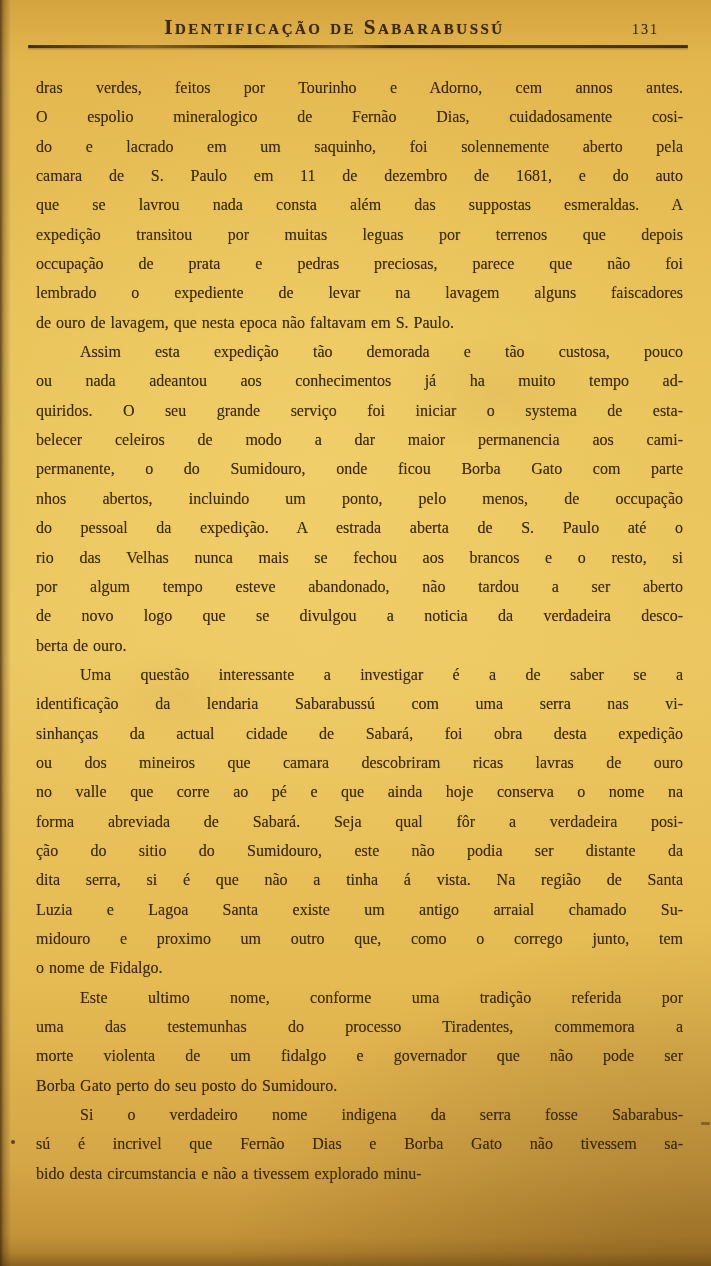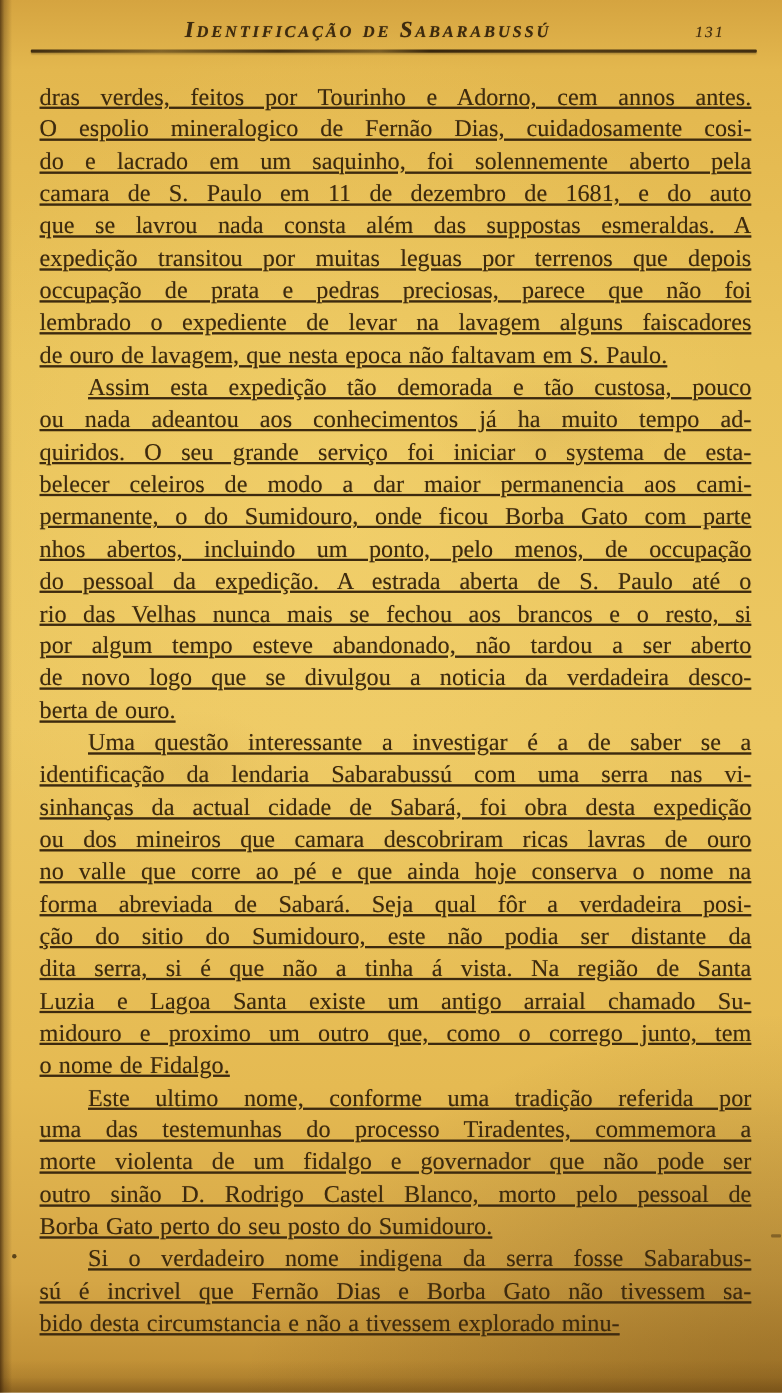--- a/index.html
+++ b/index.html
@@ -27,21 +27,20 @@
       
       linear-gradient(180deg, #d5a440 0%, #e3b74e 5%, #e9c35a 26%, #ecc761 52%, #e5ba52 78%, #d5a646 92%, #bb8a31 100%);
   }
 
   .running-head {
     display: grid;
     grid-template-columns: 1fr auto 1fr;
     align-items: baseline;
     padding: 15px 52px 0 10px;
     letter-spacing: 2.5px;
-    font-style: italic;
   }
   .head-title {
     grid-column: 2;
     font-variant: small-caps;
     font-size: 21px;
     font-weight: 600;
     text-shadow: 0 0 0.8px rgba(61,42,14,0.55);
     white-space: nowrap;
   }
   .head-page {
@@ -59,22 +58,21 @@
       rgba(56,38,12,0.95) 0%, rgba(56,38,12,0.55) 18%,
       rgba(56,38,12,0.9) 34%, rgba(56,38,12,0.6) 48%,
       rgba(56,38,12,1) 55%, rgba(56,38,12,0.85) 75%,
       rgba(56,38,12,0.95) 100%);
     border-radius: 1px;
     box-shadow: 0 1.5px 1px rgba(56,38,12,0.25);
   }
 
   .body-text {
     padding: 25px 28px 0 36px;
-    font-size: 22px;
-    text-decoration: underline;
+    font-size: 16px;
   }
   .line {
     height: 29.35px;
     line-height: 29.35px;
     white-space: nowrap;
     text-align: justify;
     text-align-last: justify;
     text-shadow: 0 0 0.7px rgba(61,42,14,0.45);
     word-spacing: 1px;
   }
@@ -137,21 +135,20 @@
       <div class="line">no valle que corre ao pé e que ainda hoje conserva o nome na</div>
       <div class="line">forma abreviada de Sabará. Seja qual fôr a verdadeira posi-</div>
       <div class="line">ção do sitio do Sumidouro, este não podia ser distante da</div>
       <div class="line">dita serra, si é que não a tinha á vista. Na região de Santa</div>
       <div class="line">Luzia e Lagoa Santa existe um antigo arraial chamado Su-</div>
       <div class="line">midouro e proximo um outro que, como o corrego junto, tem</div>
       <div class="line last">o nome de Fidalgo.</div>
       <div class="line indent">Este ultimo nome, conforme uma tradição referida por</div>
       <div class="line">uma das testemunhas do processo Tiradentes, commemora a</div>
       <div class="line">morte violenta de um fidalgo e governador que não pode ser</div>
-      <div class="line">outro sinão D. Rodrigo Castel Blanco, morto pelo pessoal de</div>
       <div class="line last">Borba Gato perto do seu posto do Sumidouro.</div>
       <div class="line indent">Si o verdadeiro nome indigena da serra fosse Sabarabus-</div>
       <div class="line">sú é incrivel que Fernão Dias e Borba Gato não tivessem sa-</div>
       <div class="line last">bido desta circumstancia e não a tivessem explorado minu-</div>
     </main>
   <div class="speck-dot"></div>
   <div class="speck-dash"></div>
 </div>
 
 </body></html>

